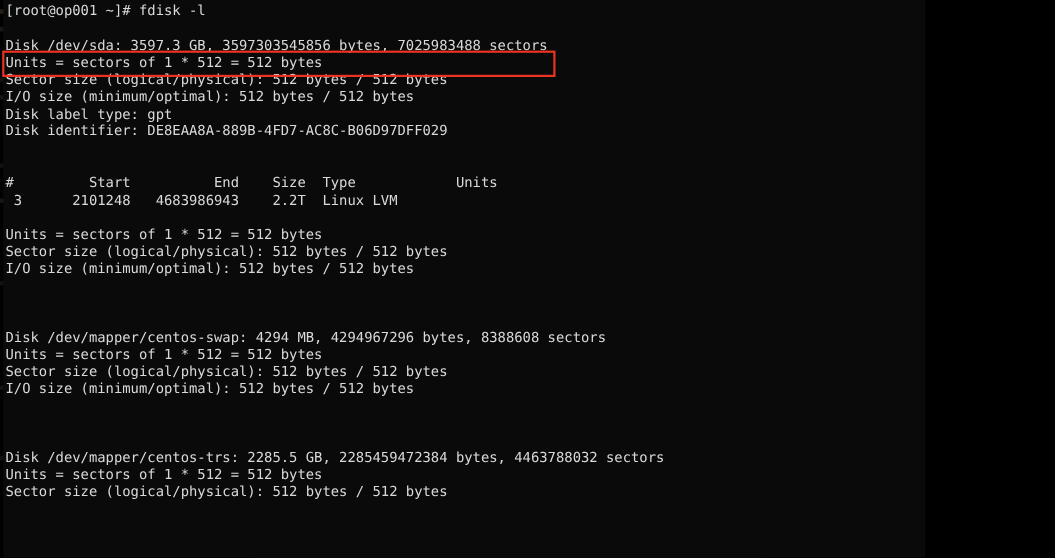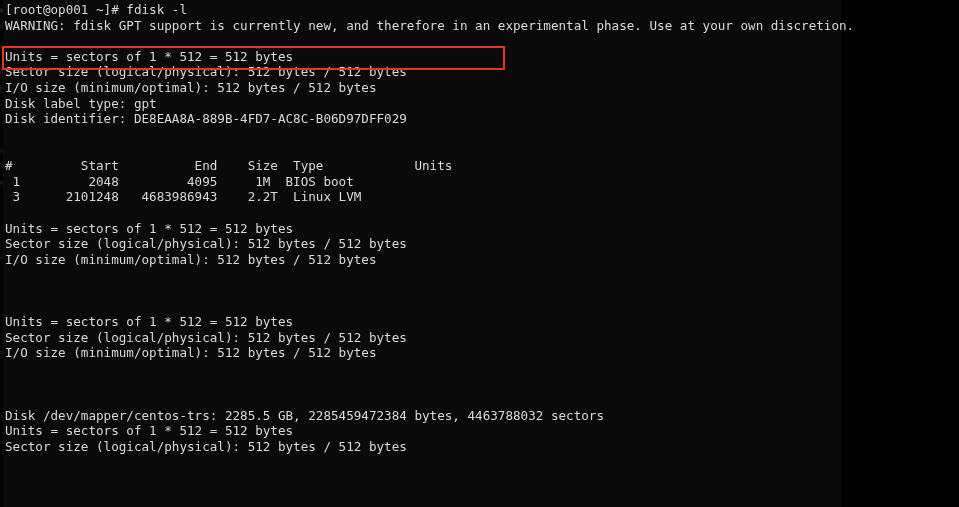--- a/index.html
+++ b/index.html
@@ -72,39 +72,39 @@
 </style>
 </head>
 <body>
 
 <div id="terminal">
 
   <div id="edge-artifact"></div>
 
   <div id="output">
       <div class="line">[root@op001 ~]# fdisk -l</div>
-      <div class="line">WARNING: fdisk GPT support is currently new, and therefore in an experimental phase. Use at your own discretion.</div>
       <div class="line"></div>
+      <div class="line">Disk /dev/sda: 3597.3 GB, 3597303545856 bytes, 7025983488 sectors</div>
       <div class="line">Units = sectors of 1 * 512 = 512 bytes</div>
       <div class="line">Sector size (logical/physical): 512 bytes / 512 bytes</div>
       <div class="line">I/O size (minimum/optimal): 512 bytes / 512 bytes</div>
       <div class="line">Disk label type: gpt</div>
       <div class="line">Disk identifier: DE8EAA8A-889B-4FD7-AC8C-B06D97DFF029</div>
       <div class="line"></div>
       <div class="line"></div>
       <div class="line">#         Start          End    Size  Type            Units</div>
-      <div class="line"> 1         2048         4095     1M  BIOS boot</div>
       <div class="line"> 3      2101248   4683986943    2.2T  Linux LVM</div>
       <div class="line"></div>
       <div class="line">Units = sectors of 1 * 512 = 512 bytes</div>
       <div class="line">Sector size (logical/physical): 512 bytes / 512 bytes</div>
       <div class="line">I/O size (minimum/optimal): 512 bytes / 512 bytes</div>
       <div class="line"></div>
       <div class="line"></div>
       <div class="line"></div>
+      <div class="line">Disk /dev/mapper/centos-swap: 4294 MB, 4294967296 bytes, 8388608 sectors</div>
       <div class="line">Units = sectors of 1 * 512 = 512 bytes</div>
       <div class="line">Sector size (logical/physical): 512 bytes / 512 bytes</div>
       <div class="line">I/O size (minimum/optimal): 512 bytes / 512 bytes</div>
       <div class="line"></div>
       <div class="line"></div>
       <div class="line"></div>
       <div class="line">Disk /dev/mapper/centos-trs: 2285.5 GB, 2285459472384 bytes, 4463788032 sectors</div>
       <div class="line">Units = sectors of 1 * 512 = 512 bytes</div>
       <div class="line">Sector size (logical/physical): 512 bytes / 512 bytes</div>
     </div>

